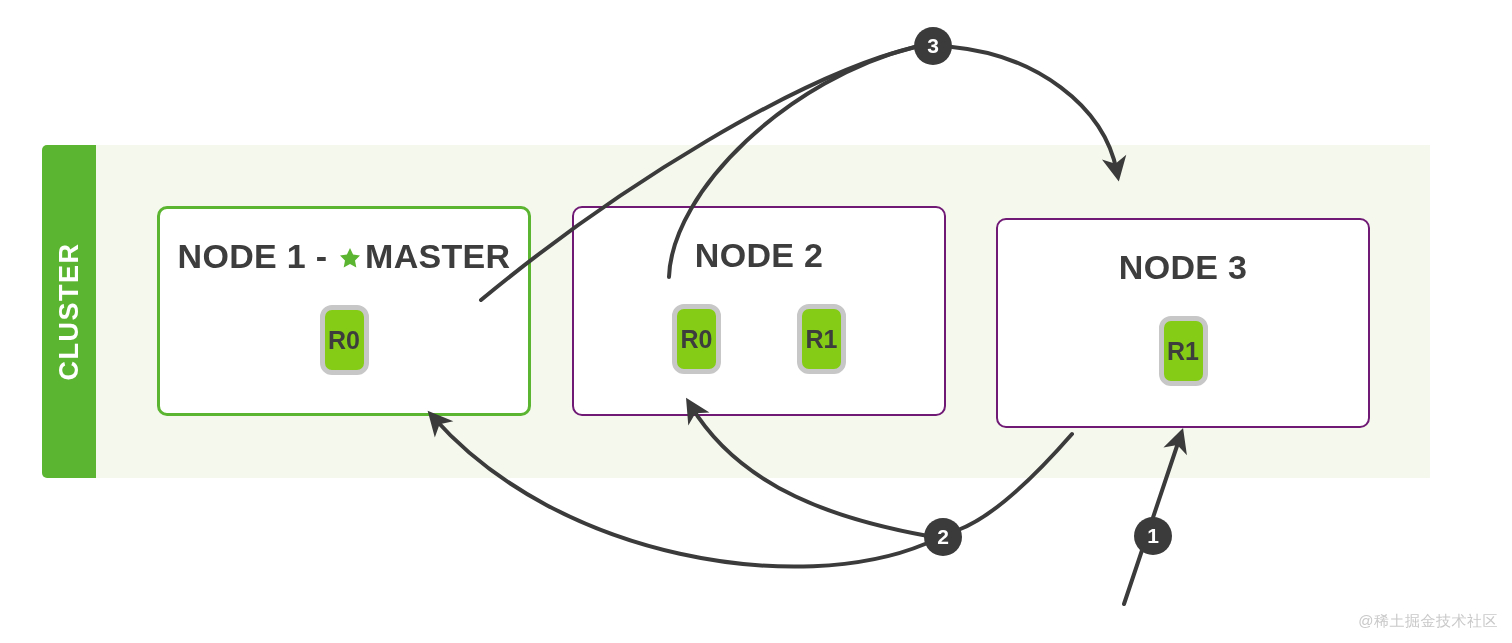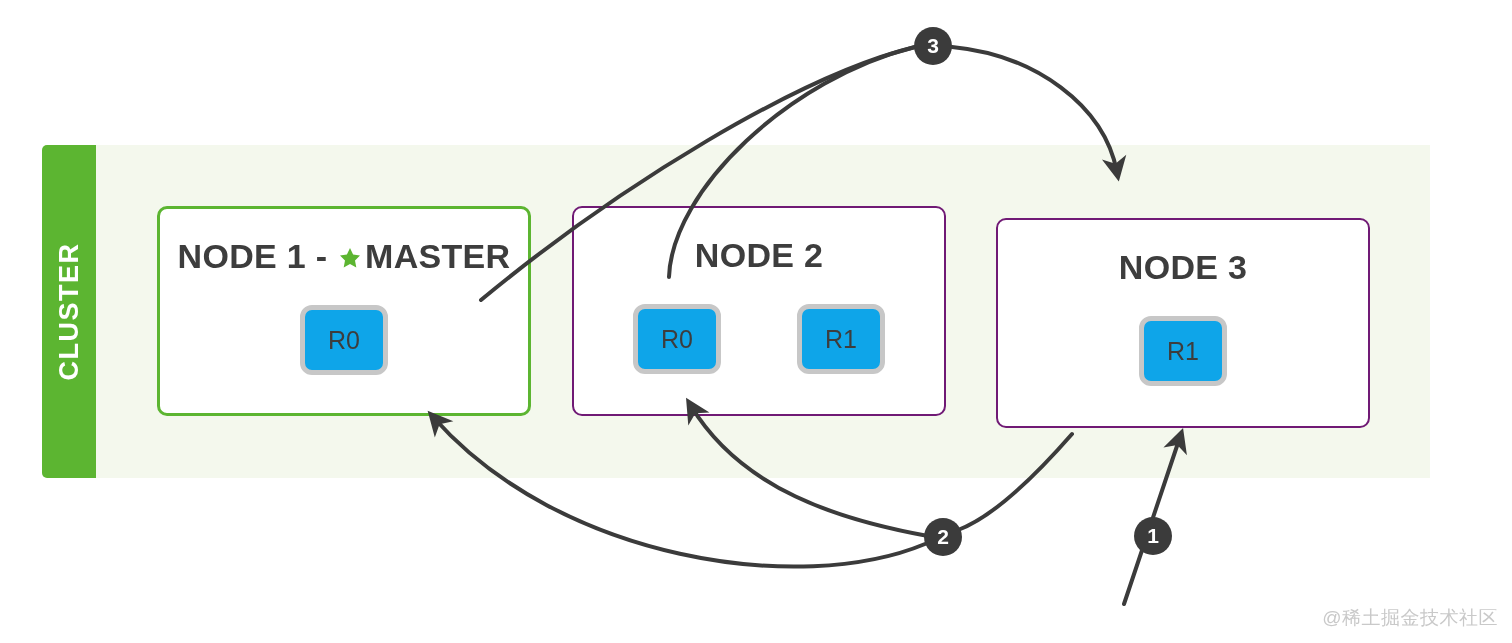--- a/index.html
+++ b/index.html
@@ -86,31 +86,31 @@
   .shard-row {
     position: absolute;
     left: 0;
     top: 96px;
     width: 100%;
     display: flex;
     justify-content: center;
     gap: 76px;
   }
   .shard {
-    width: 88px;
+    width: 49px;
     height: 70px;
     border-radius: 12px;
     box-sizing: border-box;
     display: flex;
     align-items: center;
     justify-content: center;
     font-size: 25px;
-    font-weight: normal;
+    font-weight: bold;
     color: #3d3d3d;
-    background: #0ea5e9;
+    background: #84cc16;
   }
   .shard.replica { border: 5px solid #c7c7c7; }
   .shard.primary { border: 5px solid #5cb531; }
 
   
   #arrows-layer {
     position: absolute;
     left: 0;
     top: 0;
     width: 1512px;
@@ -131,21 +131,21 @@
     justify-content: center;
     font-size: 21px;
     font-weight: bold;
   }
 
   
   #watermark {
     position: absolute;
     right: 14px;
     bottom: 12px;
-    font-size: 19px;
+    font-size: 15px;
     color: #c9c9c9;
     letter-spacing: 0.5px;
   }
 </style>
 </head>
 <body>
 
 <div id="canvas">
 
   <div id="cluster-background"></div>

